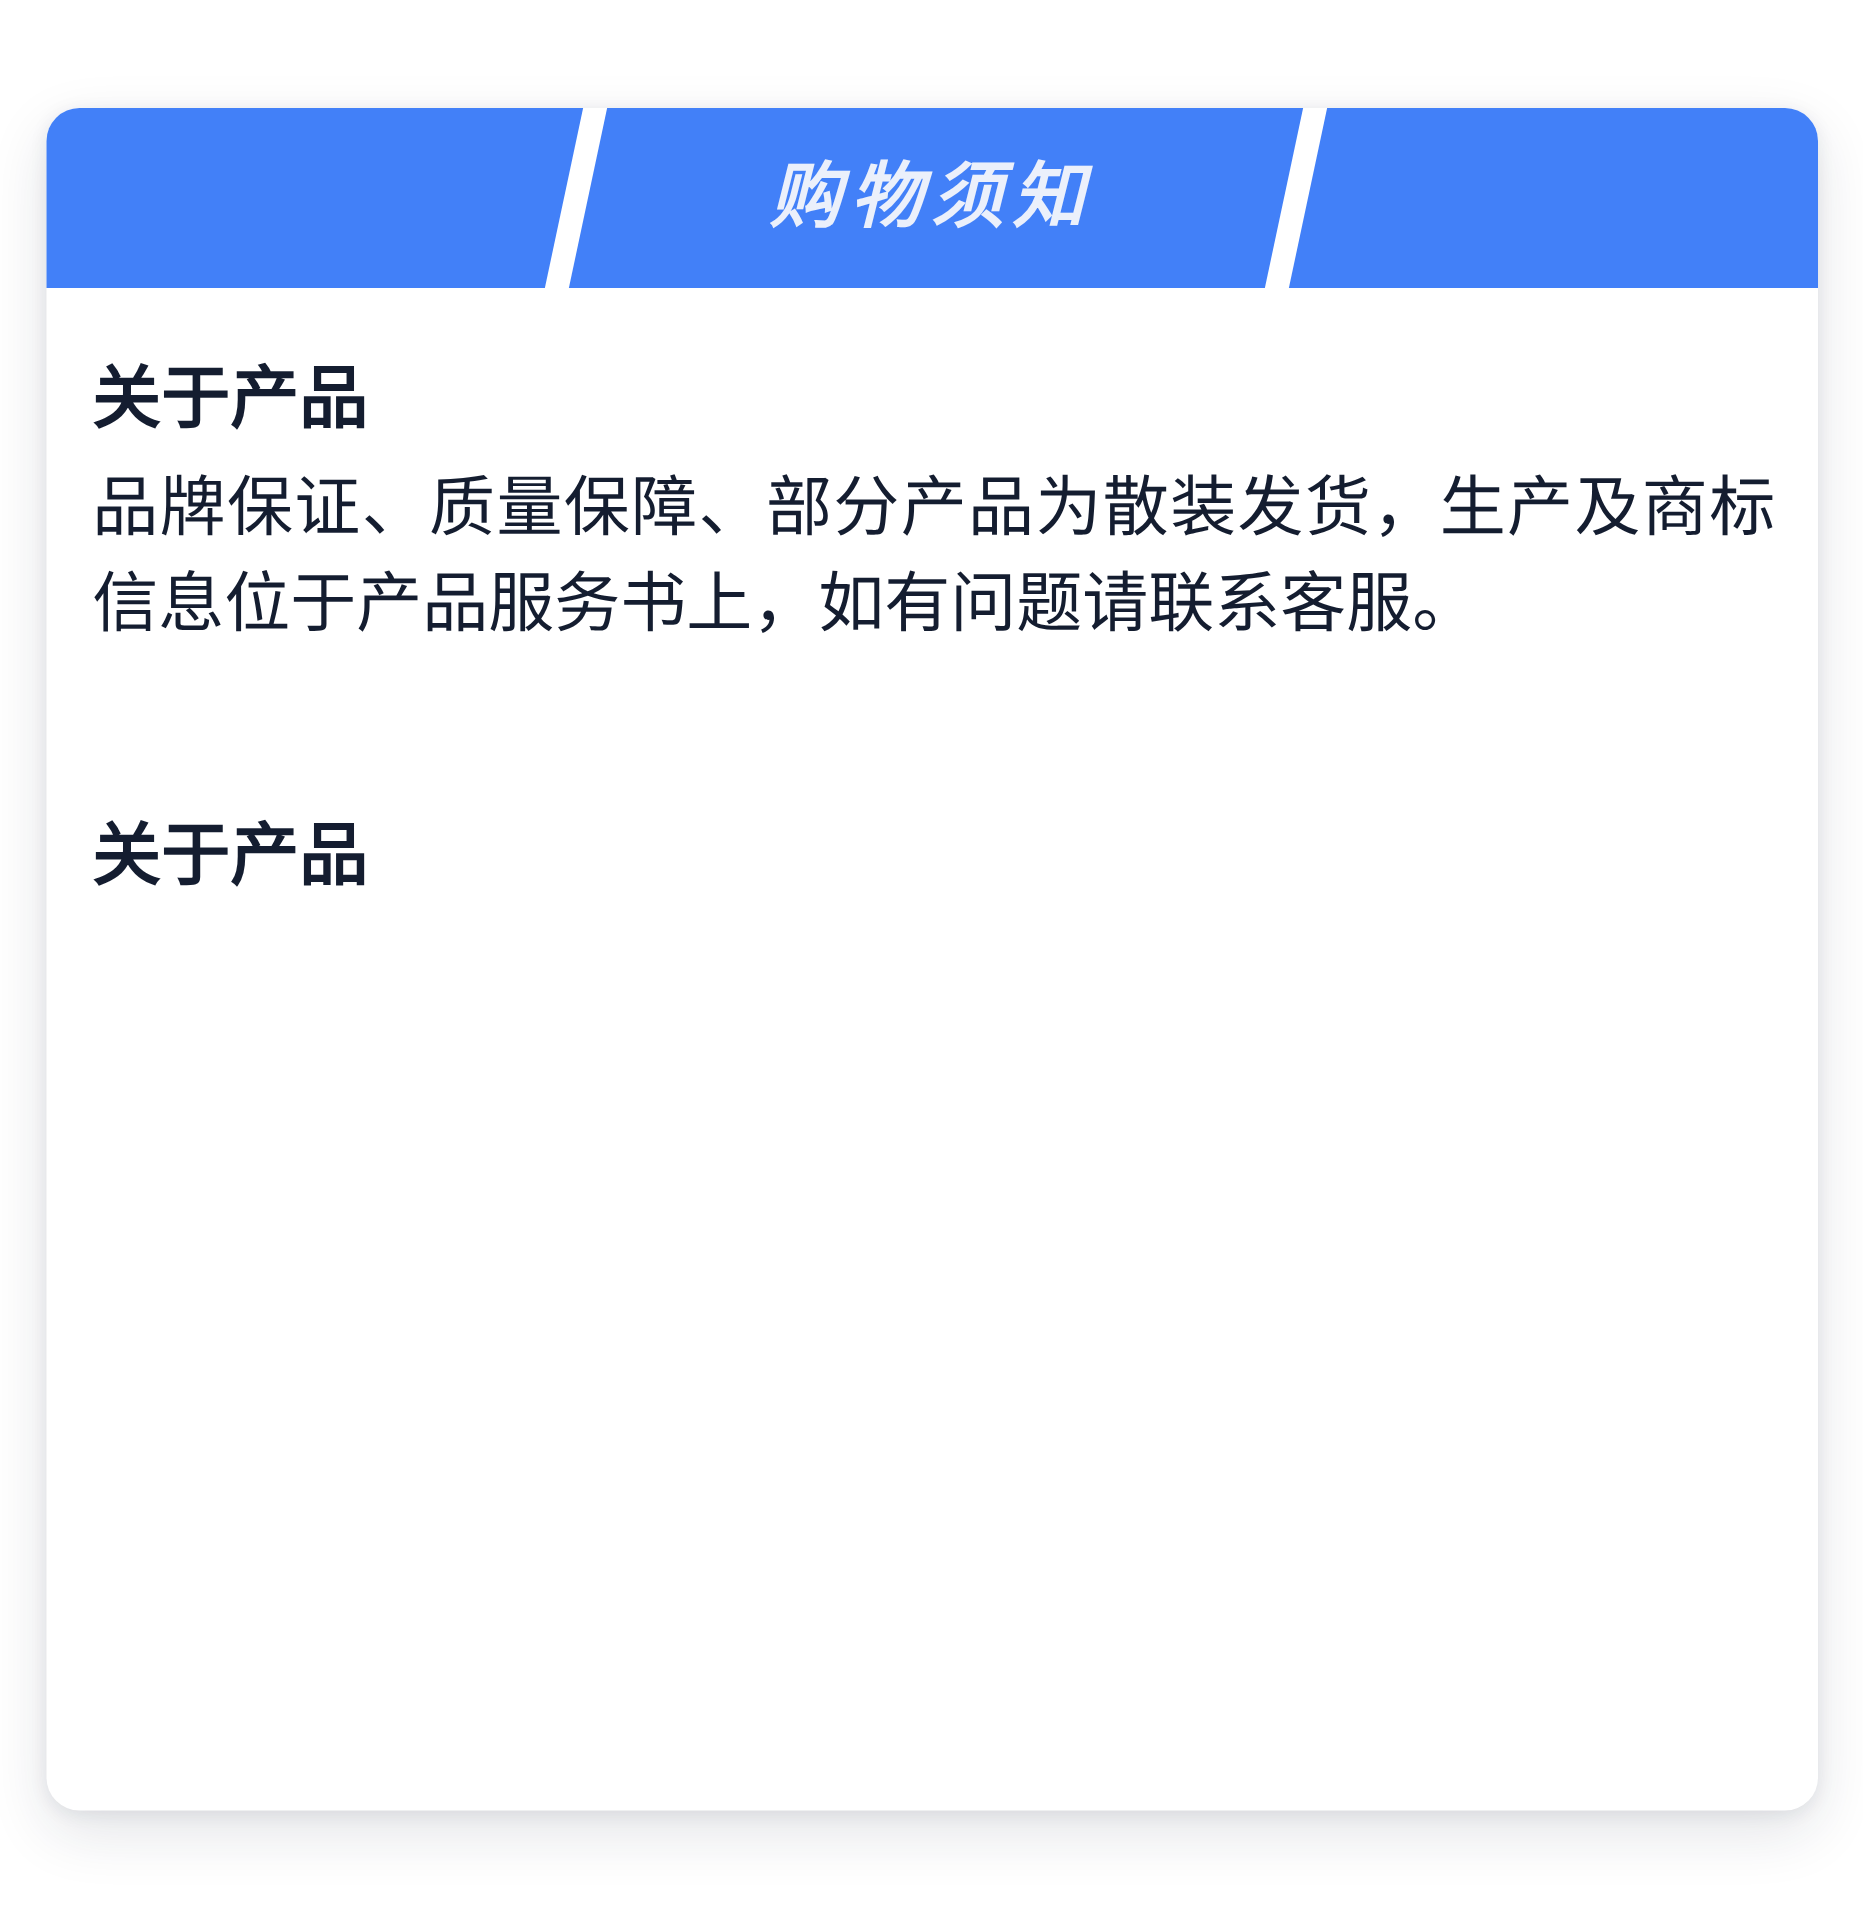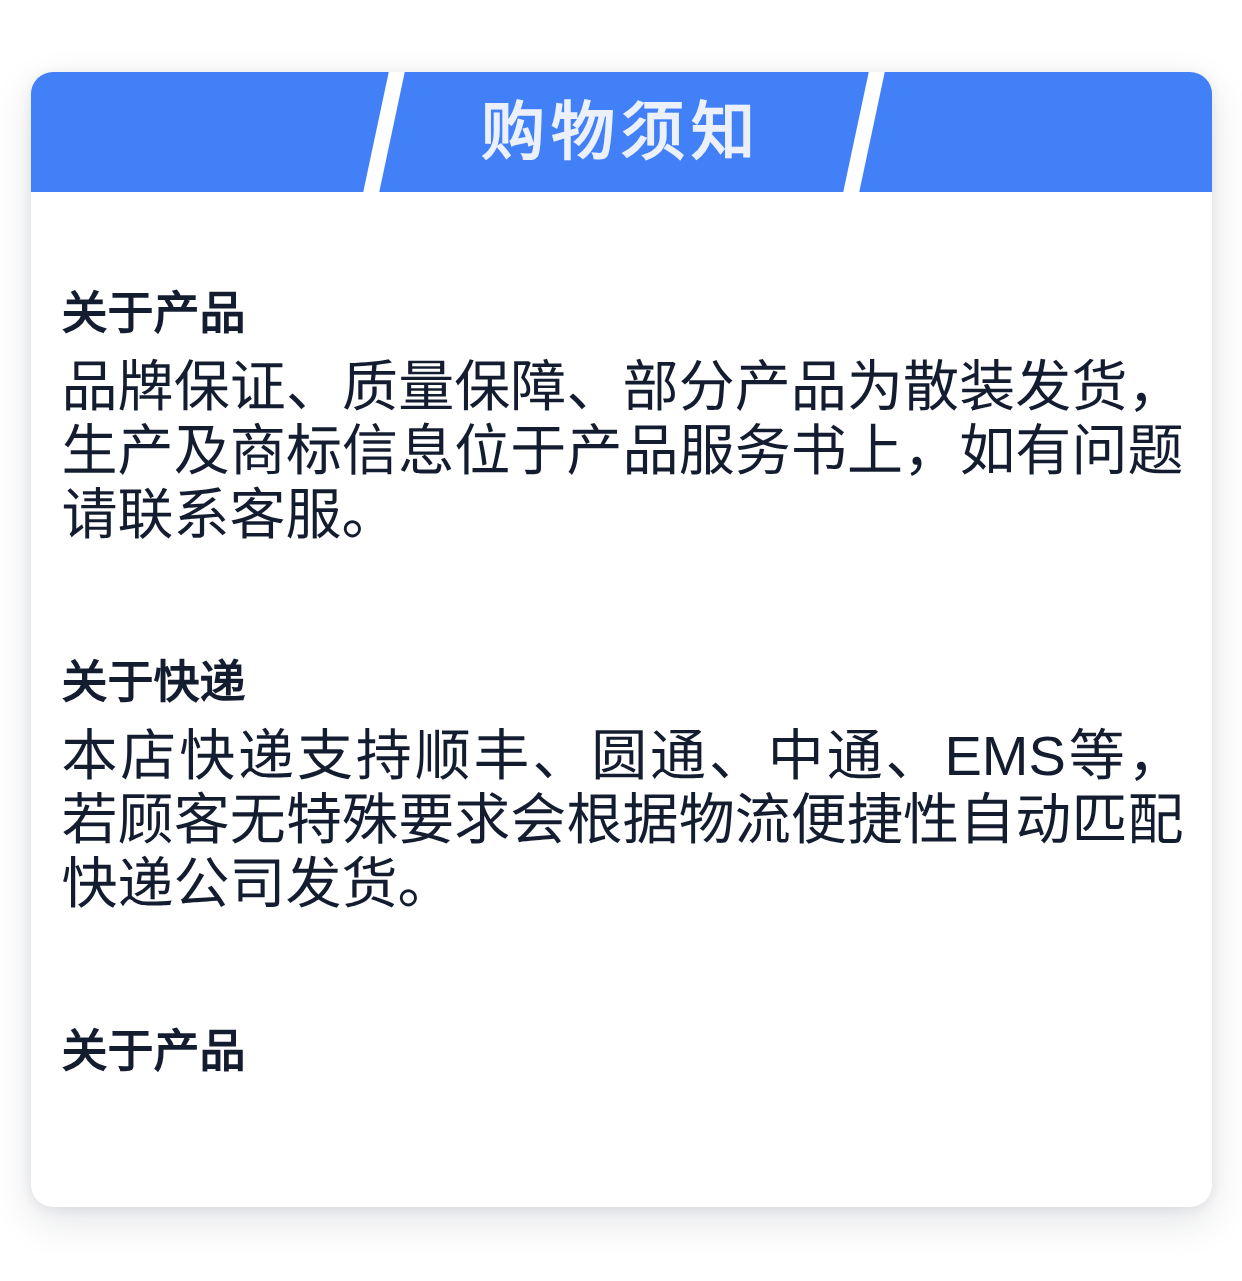--- a/index.html
+++ b/index.html
@@ -37,50 +37,51 @@
     height: 120px;
     background: var(--banner-blue);
     border-radius: 22px 22px 0 0;
     overflow: hidden;
     display: flex;
     align-items: center;
     justify-content: center;
   }
   .banner-title {
     margin: 0;
-    font-size: 64px;
+    font-size: 48px;
     line-height: 1;
     font-weight: bold;
     letter-spacing: 6px;
     color: var(--banner-text);
     white-space: nowrap;
+    font-style: italic;
   }
   .slash {
     position: absolute;
     top: -12px;
     bottom: -12px;
     width: 16px;
     background: #FFFFFF;
     transform: skewX(-12deg);
   }
   .slash-left  { left: 345px; }
   .slash-right { left: 825px; }
   .content {
-    padding: 94px 28px 66px 31px;
+    padding: 46px 28px 66px 31px;
   }
   .notice-section h2 {
     margin: 0;
     font-size: 46px;
     line-height: 55px;
     font-weight: bold;
     color: var(--text-dark);
   }
   .notice-section p {
     margin: 14px 0 0 0;
-    font-size: 56px;
+    font-size: 44px;
     line-height: 64px;
     font-weight: 400;
     color: var(--text-dark);
     text-align: justify;
   }
   .notice-section + .notice-section {
     margin-top: 108px;
   }
 </style>
 </head>
@@ -95,24 +96,20 @@
       <span class="slash slash-right"></span>
     </header>
 
     <div class="content">
 
       <section class="notice-section">
         <h2>关于产品</h2>
         <p>品牌保证、质量保障、部分产品为散装发货，生产及商标信息位于产品服务书上，如有问题请联系客服。</p>
       </section>
 
-      <section class="notice-section">
-        <h2>关于快递</h2>
-        <p>本店快递支持顺丰、圆通、中通、EMS等，若顾客无特殊要求会根据物流便捷性自动匹配快递公司发货。</p>
-      </section>
 
       <section class="notice-section">
         <h2>关于产品</h2>
       </section>
 
     </div>
   </section>
 </div>
 
 </body></html>

